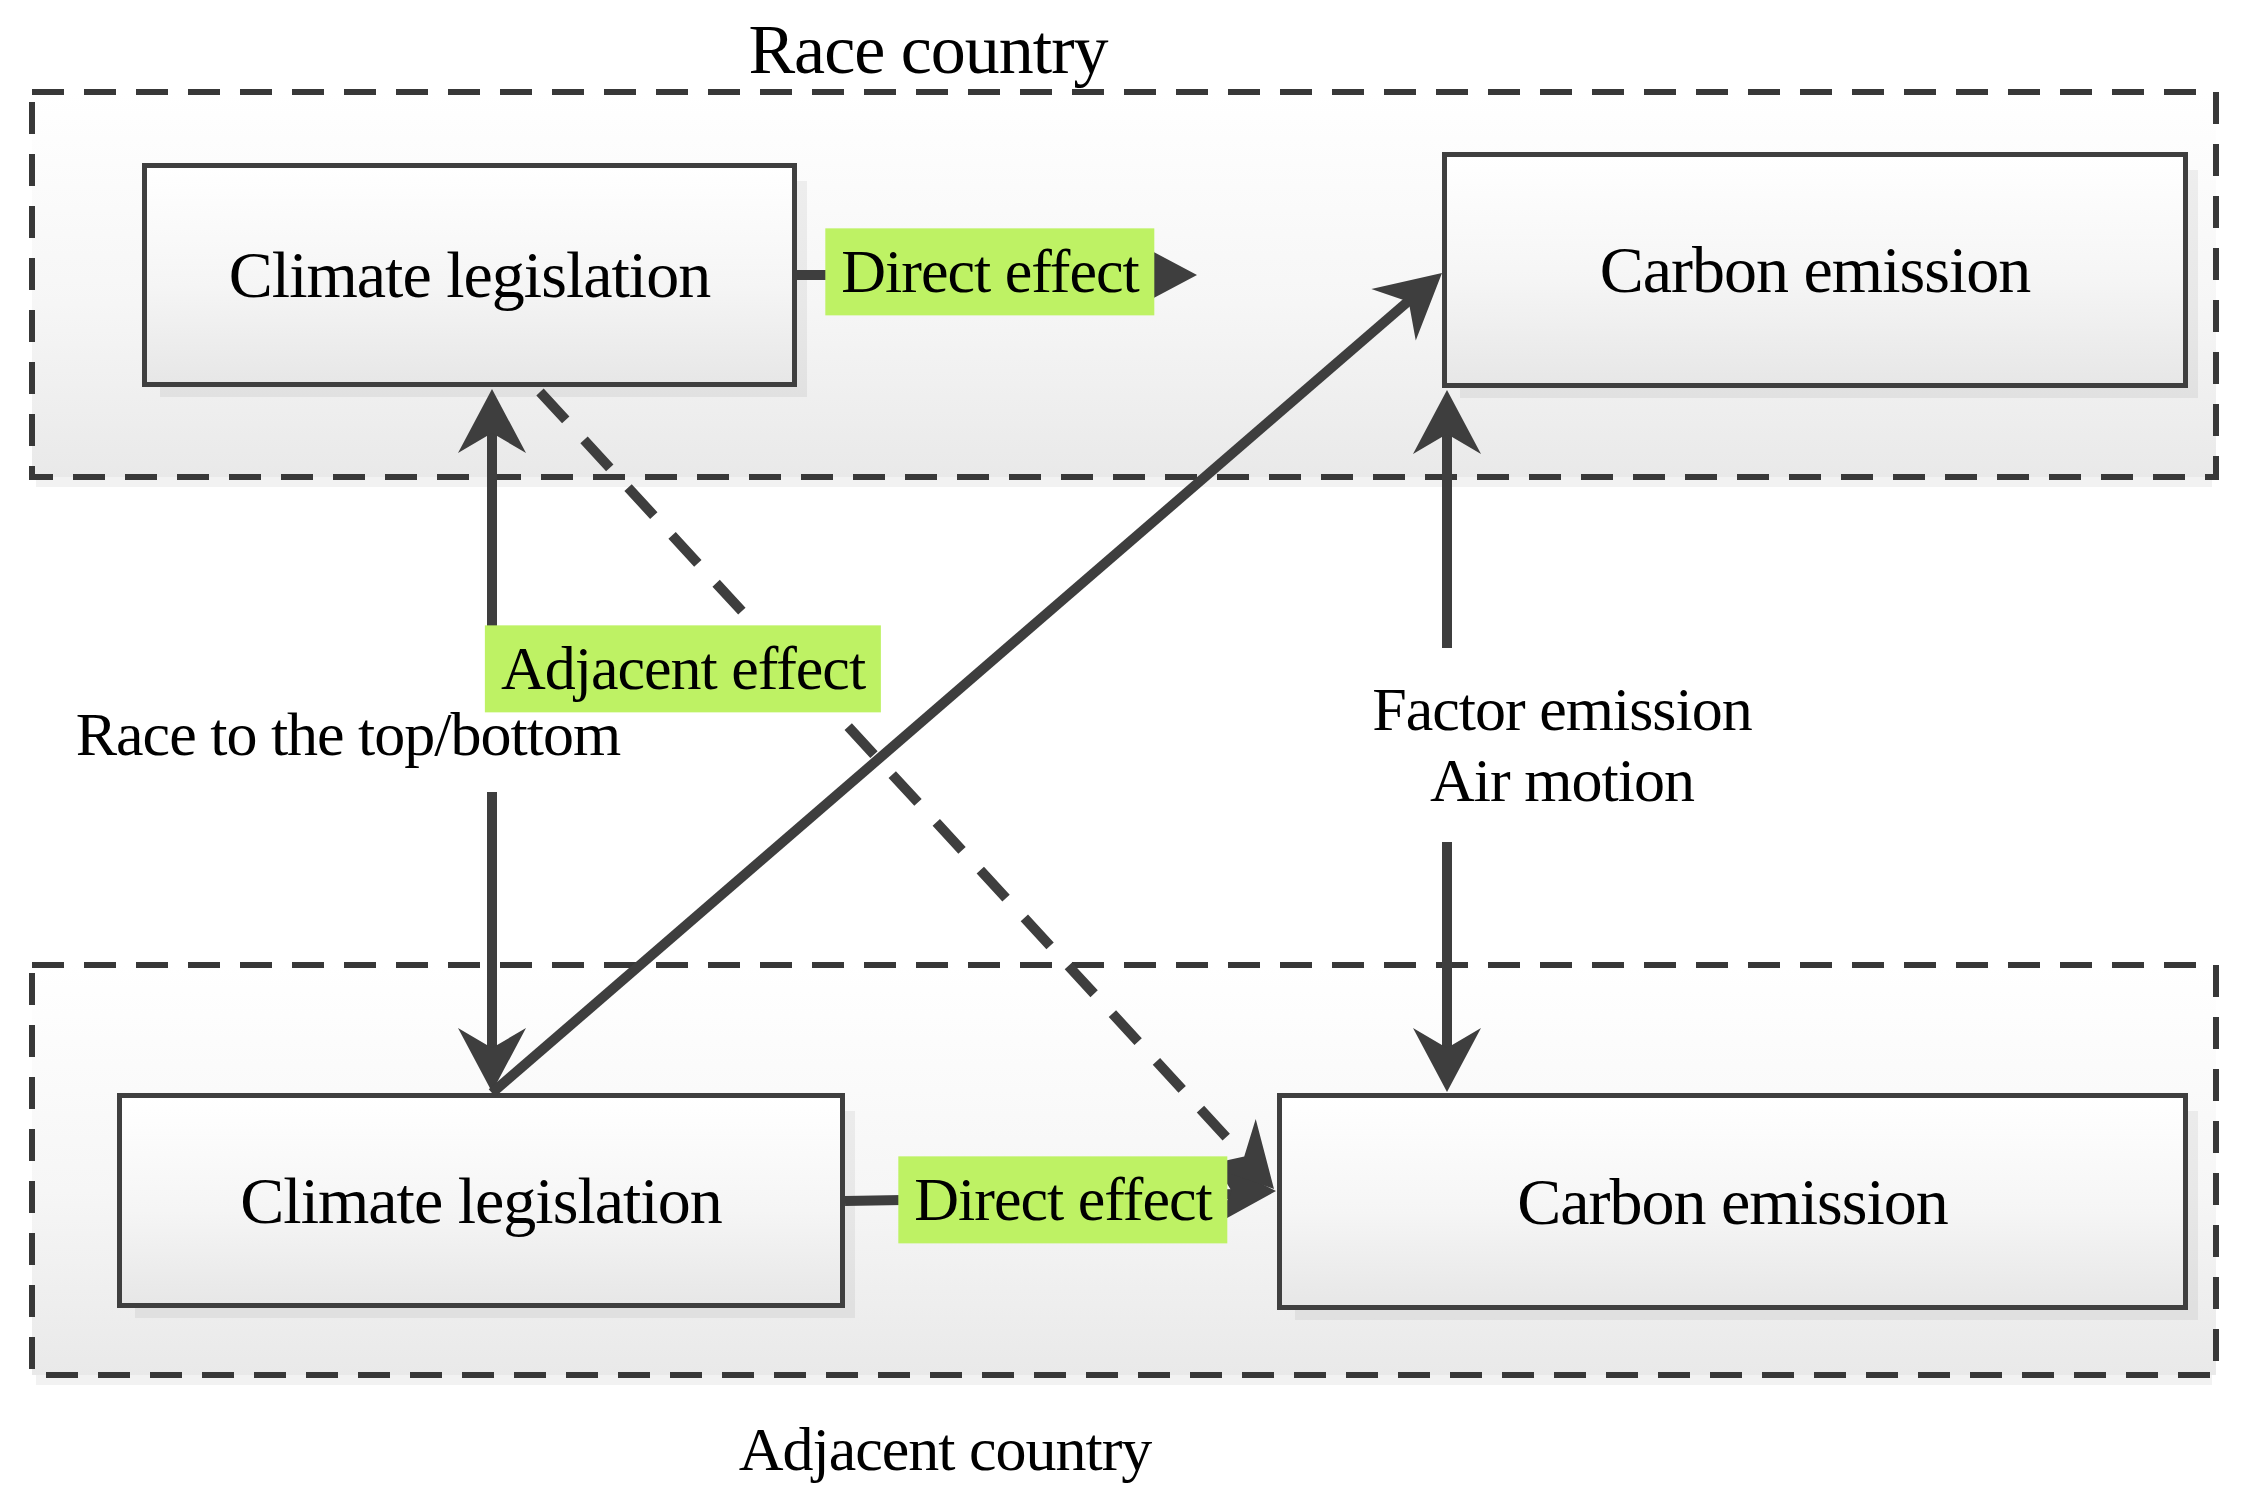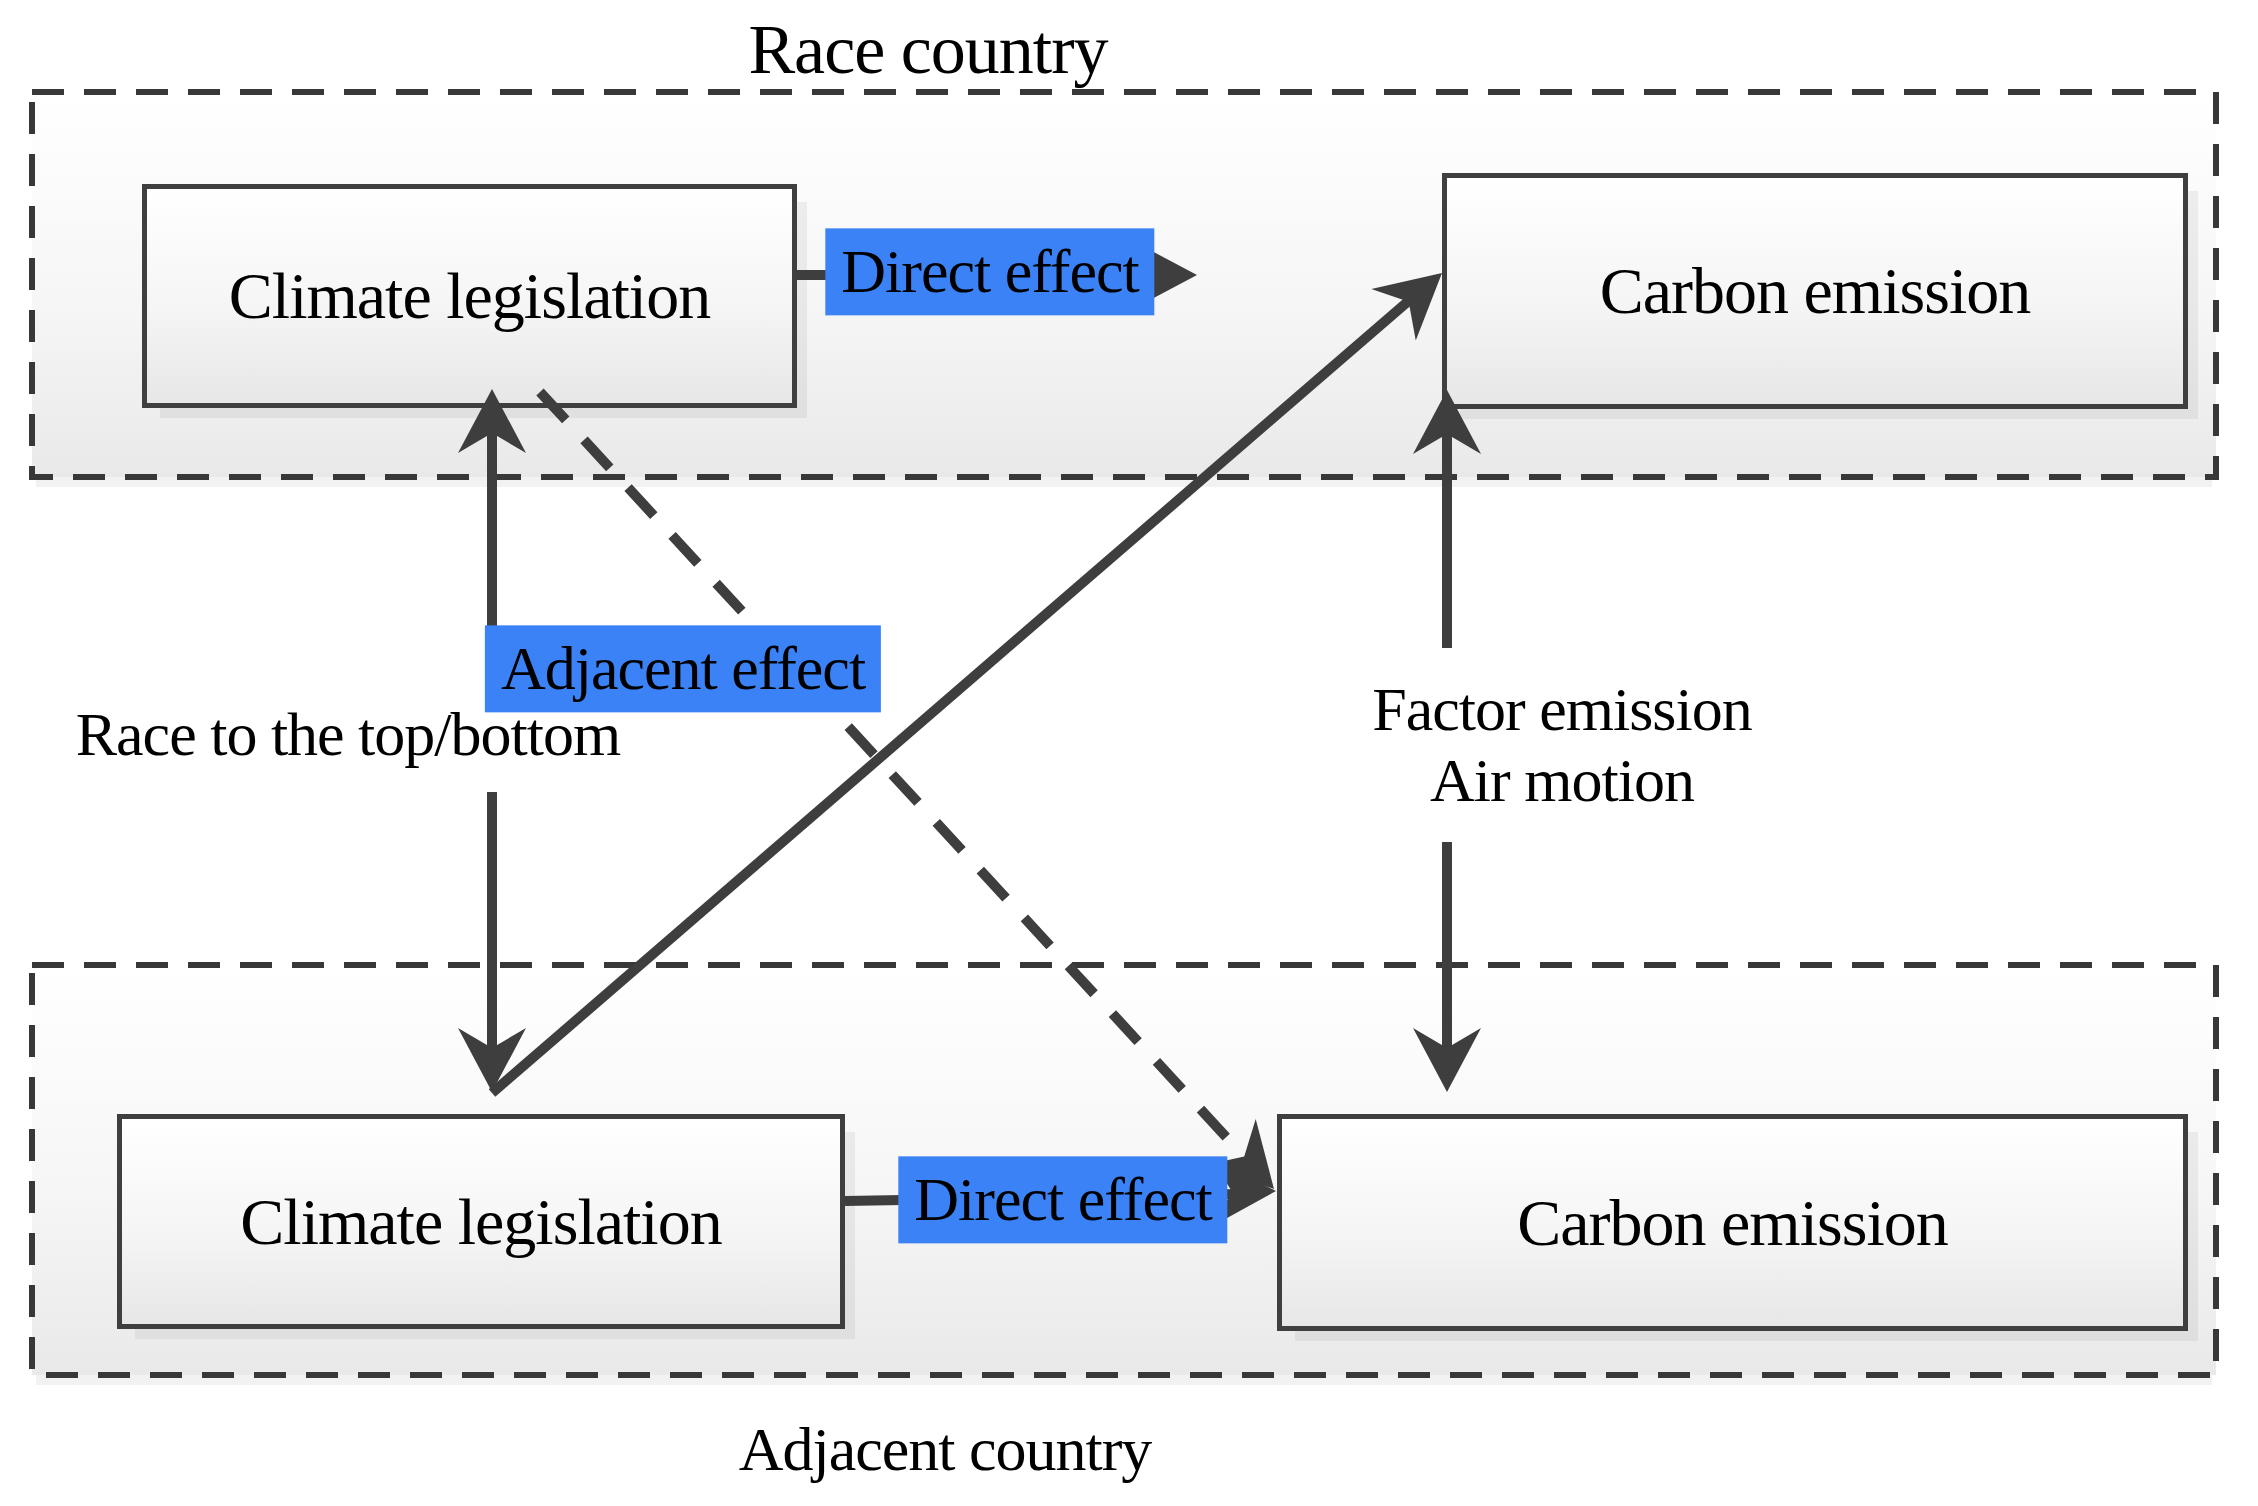--- a/index.html
+++ b/index.html
@@ -22,39 +22,38 @@
 
   
   .node{
     position:absolute;
     border:5px solid #3f3f3f;
     background:linear-gradient(180deg,#ffffff 0%,#f5f5f5 55%,#e7e7e7 100%);
     box-shadow:14px 14px 0 -4px rgba(0,0,0,0.055);
     display:flex;align-items:center;justify-content:center;
     font-size:66px;line-height:1;letter-spacing:-1px;
     box-sizing:border-box;
-    margin-top:21px;
   }
   #node-host-climate{left:142px;top:163px;width:655px;height:224px;}
   #node-host-carbon{left:1442px;top:152px;width:746px;height:236px;}
   #node-adjacent-climate{left:117px;top:1093px;width:728px;height:215px;}
   #node-adjacent-carbon{left:1277px;top:1093px;width:911px;height:217px;}
 
   
   #arrows{position:absolute;left:0;top:0;pointer-events:none;}
 
   
   .lbl{
     position:absolute;
     transform:translate(-50%,-50%);
     white-space:nowrap;
     font-size:62px;line-height:1.15;letter-spacing:-1px;
     text-align:center;
   }
-  .lbl.whitebg{background:#3b82f6;padding:8px 16px;text-align:right;}
+  .lbl.whitebg{background:#bef264;padding:8px 16px;text-align:right;}
   #label-host{left:928px;top:50px;font-size:70px;}
   #label-adjacent{left:945px;top:1450px;font-size:62px;}
   #label-direct-host{left:990px;top:272px;}
   #label-direct-adjacent{left:1063px;top:1200px;}
   #label-spillover{left:683px;top:669px;}
   #label-race{left:348px;top:735px;}
   #label-factor{left:1562px;top:745px;}
 </style>
 </head>
 <body>

